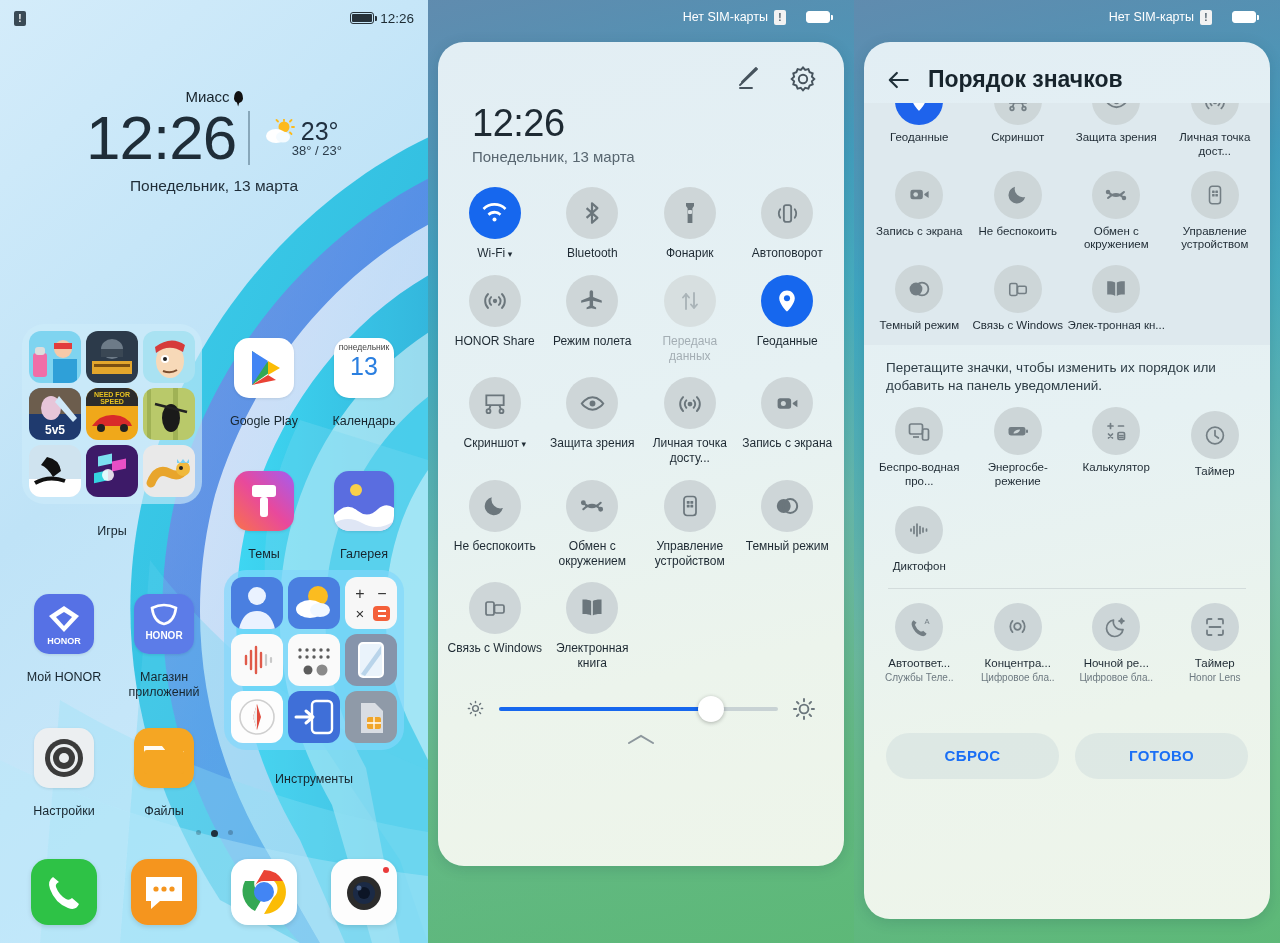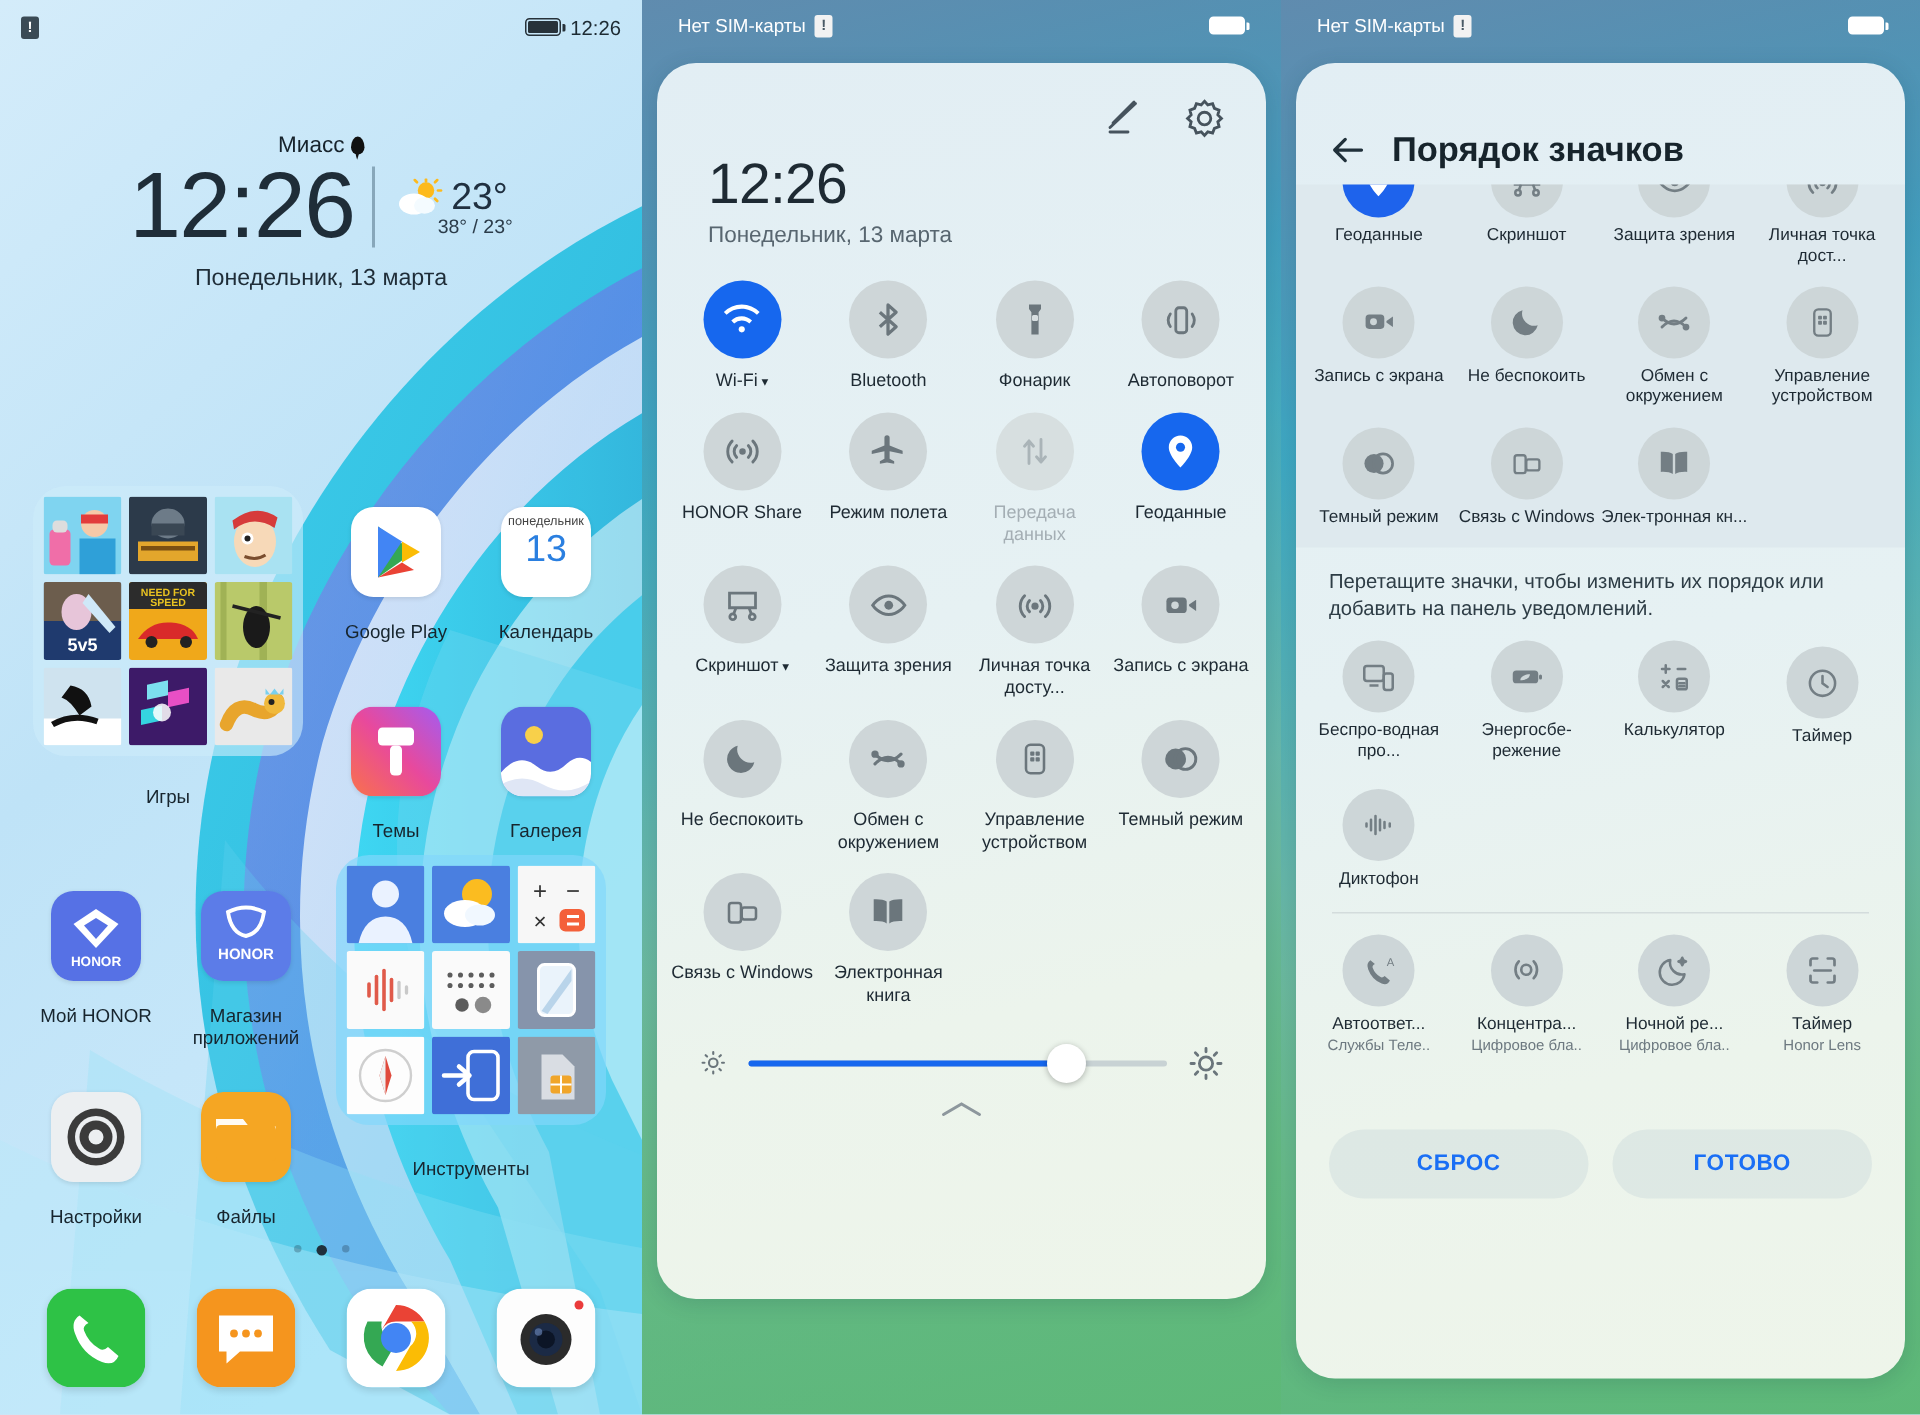--- a/index.html
+++ b/index.html
@@ -49,21 +49,21 @@
   .w-sub{ font-size:13px; color:#2b3c4a; margin-left:28px; margin-top:-3px;}
   .sun-cloud{ position:relative; width:34px; height:26px;}
   .date-line{ font-size:15.5px; color:#1f2d38; margin-top:4px;}
 
   .folder {
     position:absolute; background:rgba(205,235,250,.62); border-radius:22px;
     padding:7px; display:grid; grid-template-columns:repeat(3,1fr); gap:5px;
   }
   .folder.games { left:22px; top:324px; width:180px; }
   .folder.tools { left:224px; top:570px; width:180px; background:rgba(130,215,250,.68); }
-  .fi { width:52px; height:52px; border-radius:2px; overflow:hidden; position:relative; }
+  .fi { width:52px; height:52px; border-radius:12px; overflow:hidden; position:relative; }
   .app-label{ position:absolute; font-size:12.5px; color:#18262f; text-align:center; width:120px;}
 
   .app { position:absolute; width:96px; text-align:center; }
   .app .ic { width:60px; height:60px; border-radius:15px; margin:16px auto; overflow:hidden; position:relative;
              box-shadow:0 1px 3px rgba(0,0,0,.10); }
   .app .nm { font-size:12.5px; color:#17252e; margin-top:7px; line-height:1.18; }
 
   .page-dots{ position:absolute; left:0; right:0; bottom:106px; display:flex; justify-content:center; gap:10px; }
   .page-dots i{ width:5px;height:5px;border-radius:50%; background:rgba(30,50,65,.3); display:block;}
   .page-dots i.on{ width:7px;height:7px; background:#20303c; }
@@ -77,22 +77,22 @@
     position:relative; width:426px; height:943px; overflow:hidden;
     background: linear-gradient(178deg, #5d87ab 0%, #4d96b8 14%, #3fb0c8 30%, #62b8a8 62%, #5cb97f 82%, #4fb475 100%);
   }
   .panel-order{ width:426px; }
   .panel-qs::before, .panel-order::before{
     content:""; position:absolute; inset:0;
     background: linear-gradient(160deg, rgba(96,140,175,.9) 0%, rgba(60,160,190,.55) 28%, rgba(120,185,160,.45) 60%, rgba(95,185,120,.9) 100%);
   }
   .status-bar {
     position:absolute; top:0;left:0;right:0;height:34px; z-index:6;
-    display:flex;align-items:center;justify-content:space-between;padding:0 24px;
-    font-size:12.5px; color:#ffffff; font-weight:500;
+    display:flex;align-items:center;justify-content:flex-end;padding:0 24px;
+    font-size:12.5px; color:#ffffff; font-weight:500;gap:20px;
   }
   .status-bar .batt{ border-color:#fff; background:#fff;}
   .status-bar .batt::after{ background:#fff;}
   .status-bar .simcard-badge{ background:#f2f2f2; color:#4a5a66;}
 
   .card {
     position:absolute; left:10px; right:10px; top:42px;
     border-radius:26px; z-index:3;
     background: linear-gradient(168deg,#e2eef4 0%,#e6f1f3 45%,#ecf4ec 75%,#eef5ea 100%);
     box-shadow: 0 3px 14px rgba(20,50,70,.16);
@@ -119,21 +119,21 @@
   .caret{ font-size:9px; }
 
   .bright-row{ display:flex; align-items:center; gap:14px; padding:26px 28px 0 28px; }
   .track{ flex:1; height:4px; border-radius:2px; background:#c8d2d4; position:relative;}
   .fill{ position:absolute; left:0; top:0; bottom:0; width:76%; background:#1667ee; border-radius:2px;}
   .knob{ position:absolute; left:76%; top:50%; transform:translate(-50%,-50%); width:26px;height:26px;
          border-radius:50%; background:#fff; box-shadow:0 1px 4px rgba(0,0,0,.28); }
   .chev{ text-align:center; margin-top:12px; color:#8d979d; font-size:16px; }
 
   
-  .ord-head{ display:flex; align-items:center; gap:16px; padding:24px 0 10px 22px;margin-top:20px; }
+  .ord-head{ display:flex; align-items:center; gap:16px; padding:24px 0 10px 22px; }
   .ord-title{ font-size:23px; font-weight:bold; color:#17242c; }
   .back-arrow{ width:26px; height:26px; color:#20303a; }
   .ord-grid{ display:grid; grid-template-columns:repeat(4,1fr); row-gap:13px; padding:0 6px; }
   .ord-tile{ text-align:center; }
   .ord-tile .circ{ width:48px;height:48px;border-radius:50%;margin:0 auto;
     background:#cdd6d8;display:flex;align-items:center;justify-content:center;color:#737e84;}
   .ord-tile.on .circ{ background:#1e63ec; color:#fff; }
   .ord-tile .tl{ font-size:11.5px; color:#1e2a33; margin-top:6px; line-height:1.2;}
   .ord-tile .sub{ font-size:10px; color:#6d7980; line-height:1.2; margin-top:1px;}
   .section-top{ background:#dee9ee; padding-top:4px; padding-bottom:12px; overflow:hidden;}

